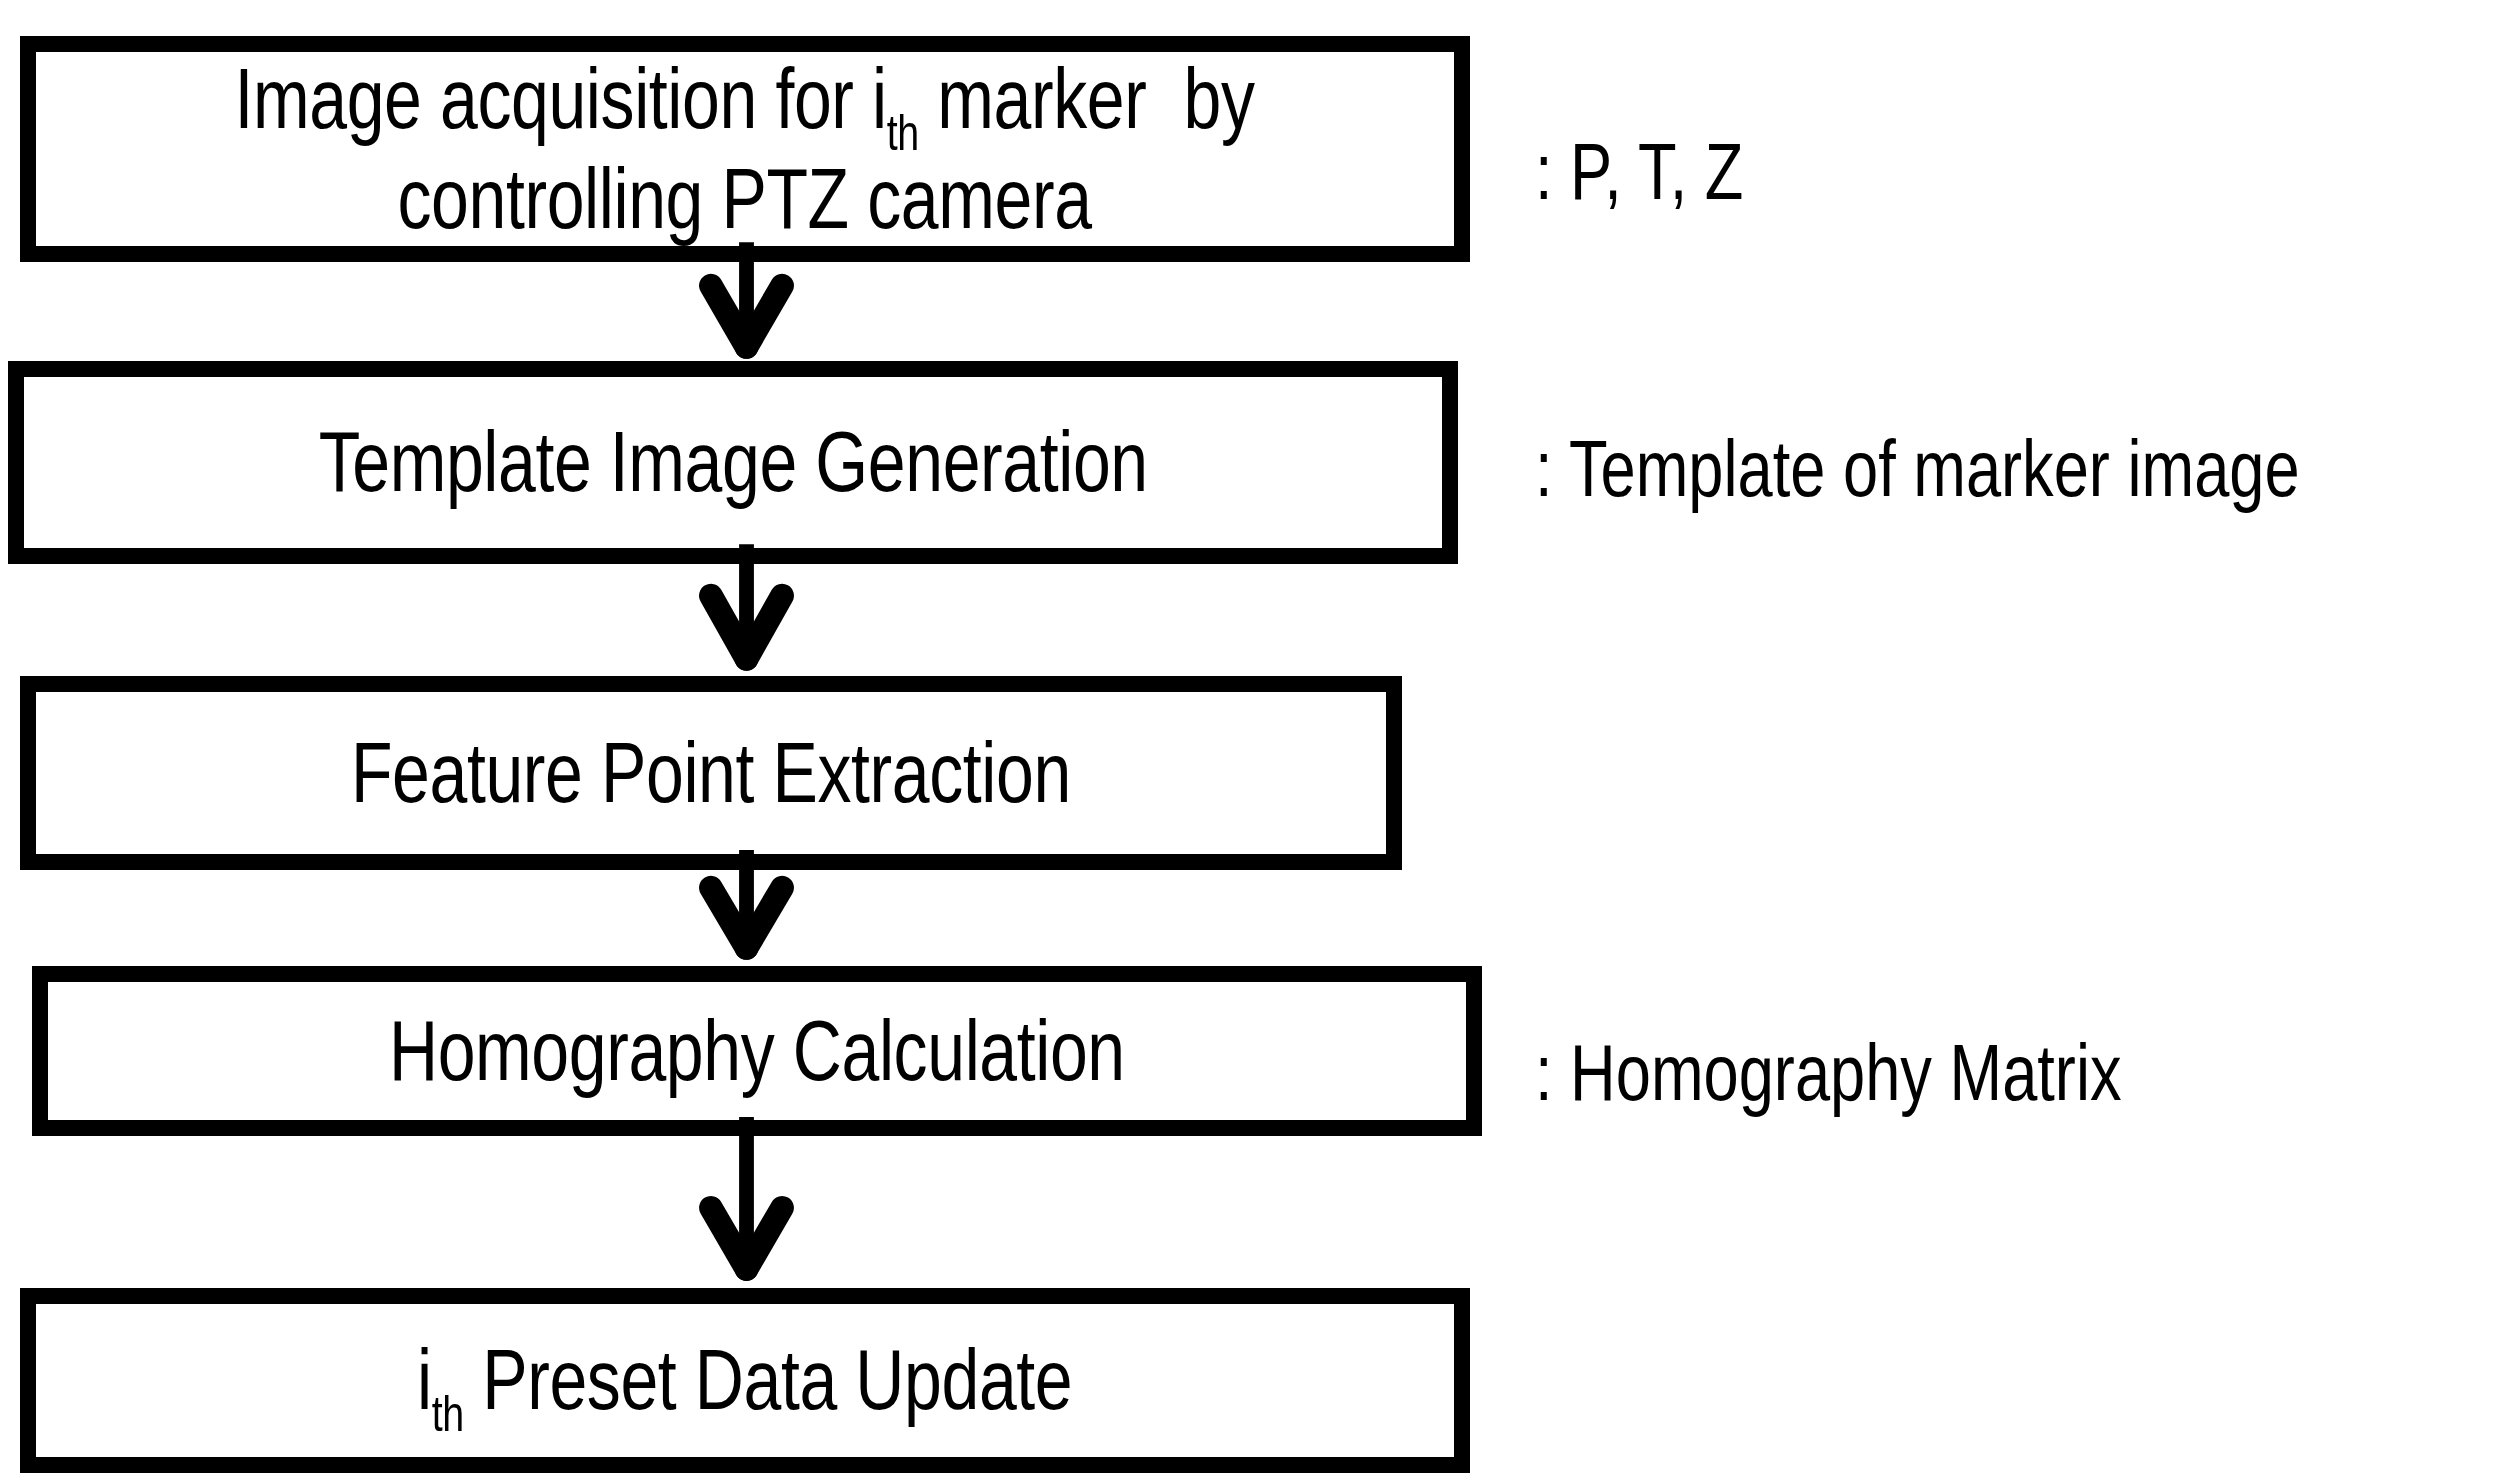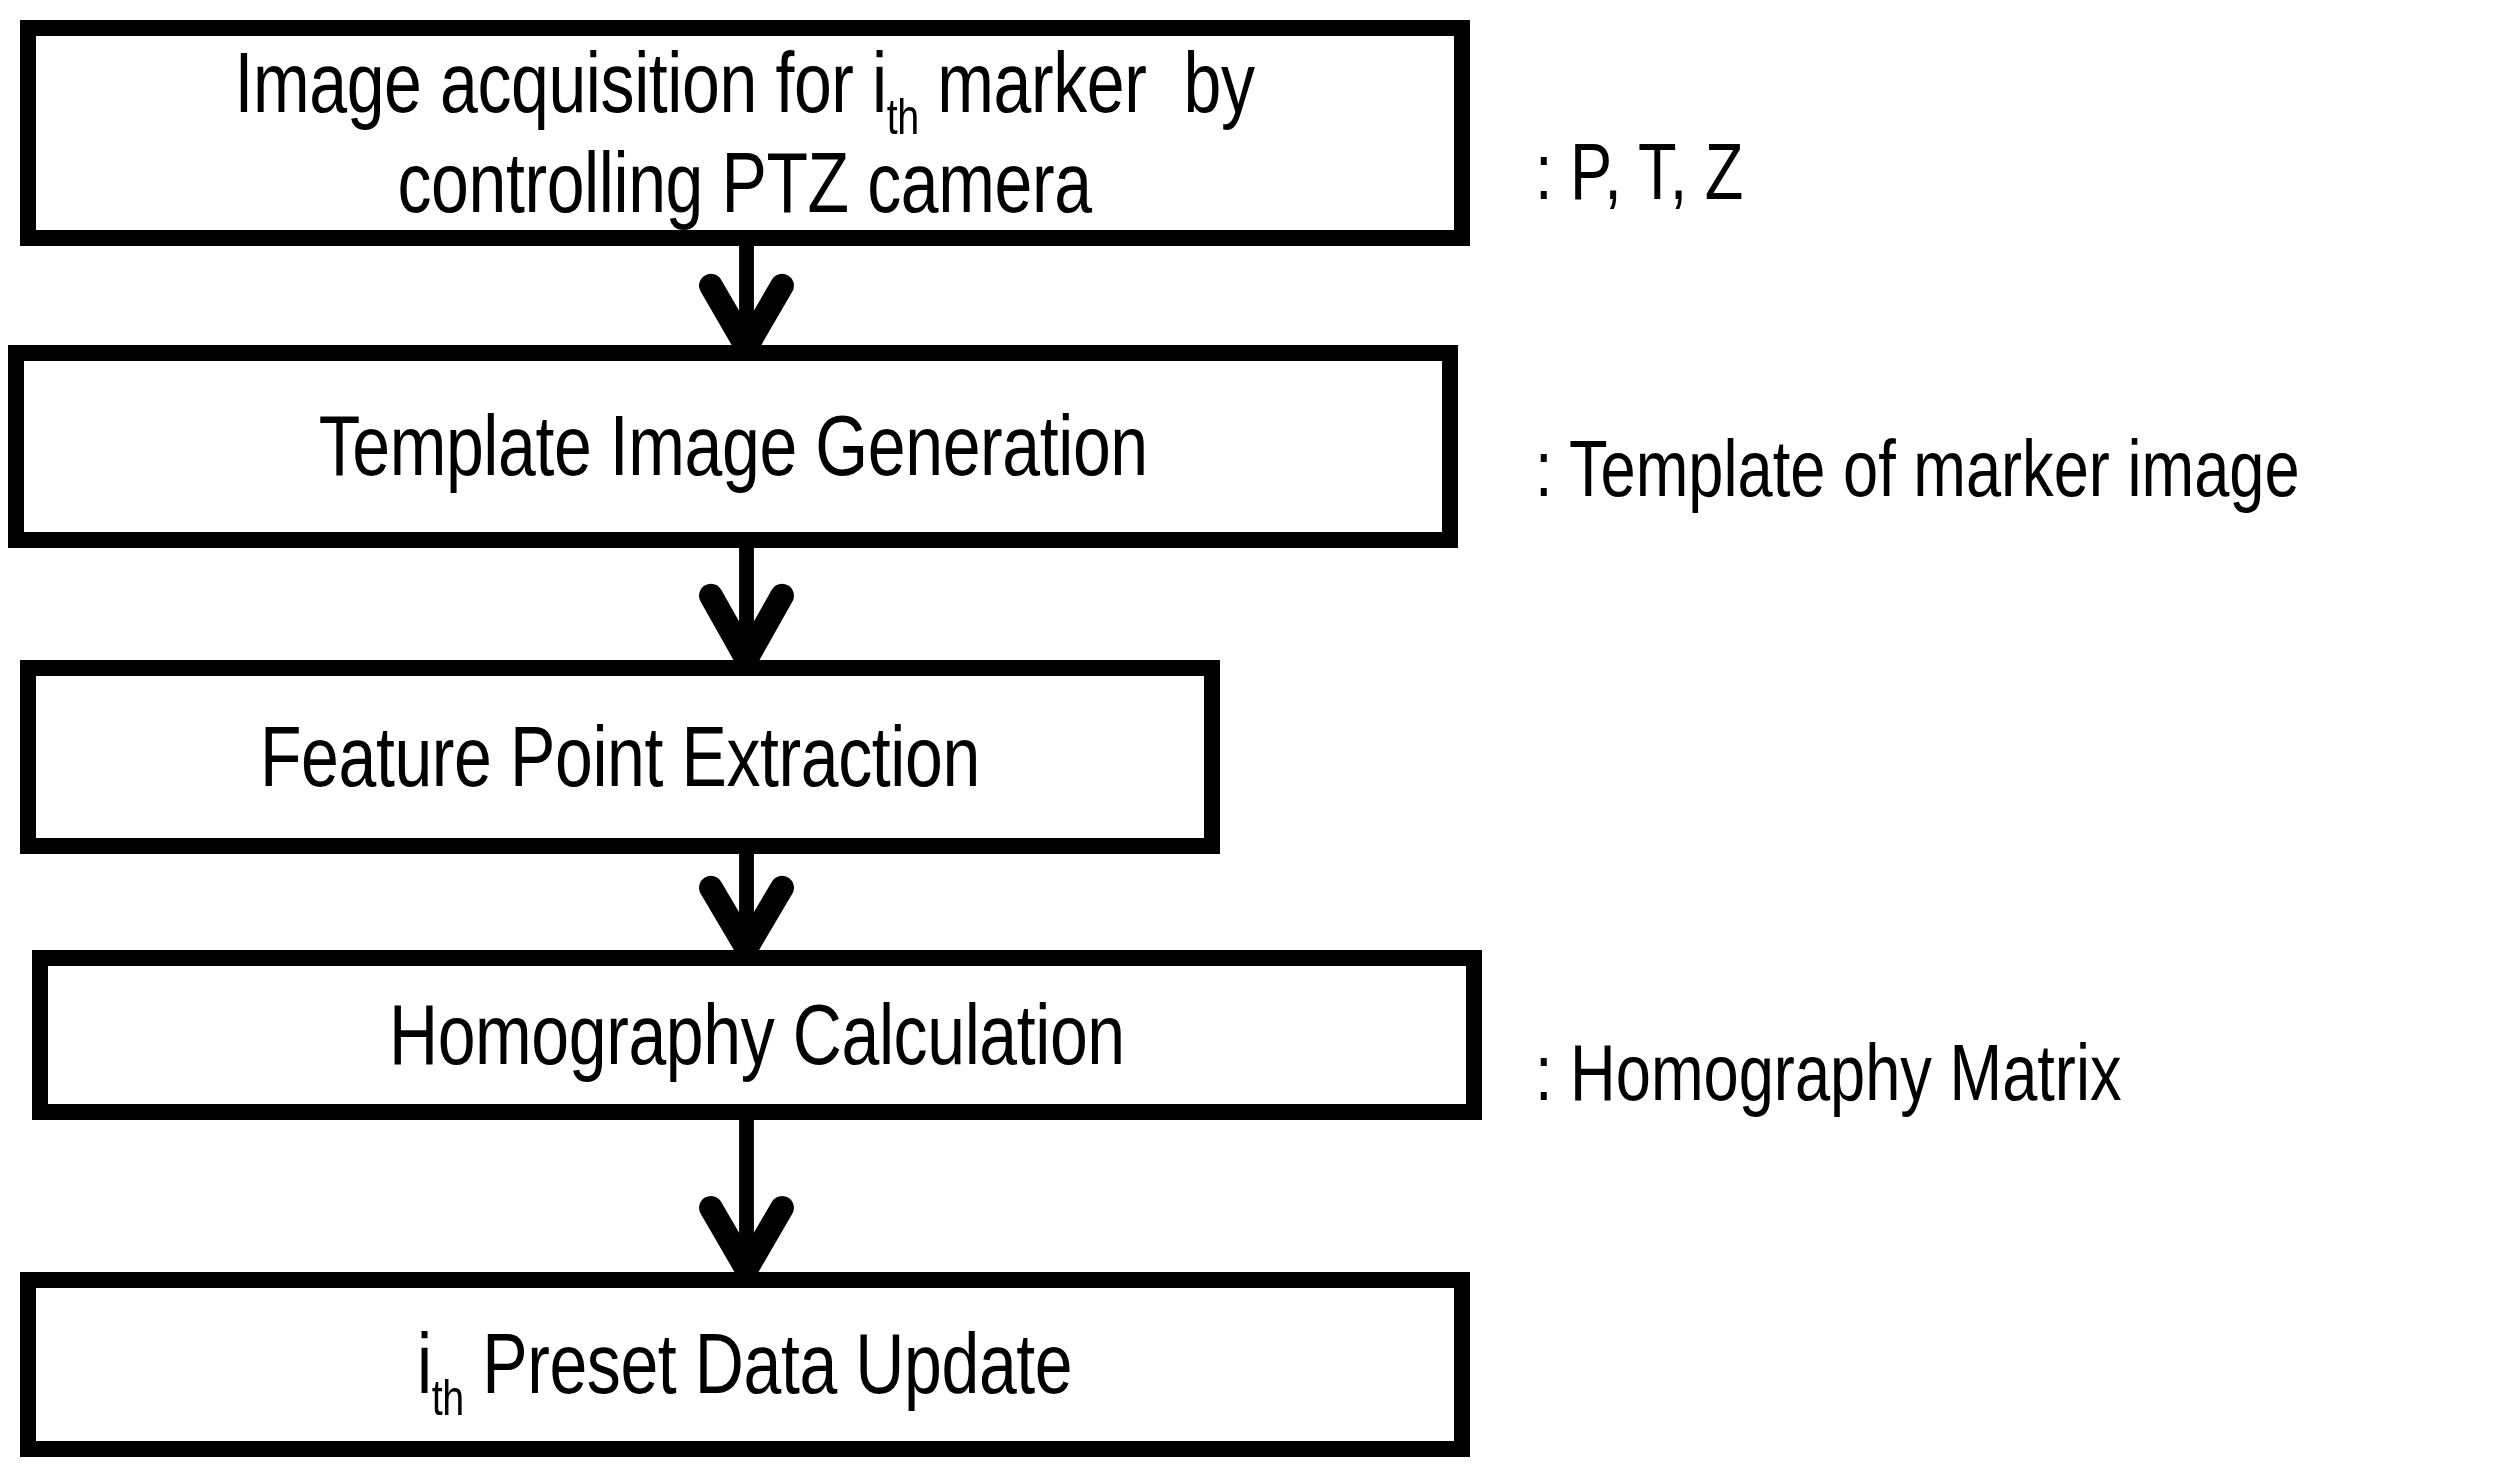--- a/index.html
+++ b/index.html
@@ -22,20 +22,21 @@
   
   .box {
     position: absolute;
     box-sizing: border-box;
     background: #ffffff;
     border: 16px solid #000000;
     display: flex;
     align-items: center;
     justify-content: center;
     text-align: center;
+    margin-top: 16px;
   }
   .box-text {
     font-size: 85px;
     line-height: 1.18;
     font-weight: 400;
     letter-spacing: -0.5px;
     transform: scaleX(0.80);
     transform-origin: center center;
     white-space: pre;
     padding: 0 10px;
@@ -86,21 +87,21 @@
   </div>
 
   <div class="arrow" style="left:703px; top:544px; width:87px; height:121px;">
     <svg width="87" height="121" viewBox="0 0 88 122">
       <line x1="44" y1="0" x2="44" y2="118" stroke="#000" stroke-width="15"></line>
       <line x1="8" y1="52" x2="44" y2="116" stroke="#000" stroke-width="24" stroke-linecap="round"></line>
       <line x1="80" y1="52" x2="44" y2="116" stroke="#000" stroke-width="24" stroke-linecap="round"></line>
     </svg>
   </div>
 
-  <div class="box" style="left:20px; top:660px; width:1200px; height:194px;">
+  <div class="box" style="left:20px; top:660px; width:1382px; height:194px;">
     <div class="box-text"><span>Feature Point Extraction</span></div>
   </div>
 
   <div class="arrow" style="left:703px; top:850px; width:87px; height:104px;">
     <svg width="87" height="104" viewBox="0 0 88 105">
       <line x1="44" y1="0" x2="44" y2="101" stroke="#000" stroke-width="15"></line>
       <line x1="8" y1="38" x2="44" y2="99" stroke="#000" stroke-width="24" stroke-linecap="round"></line>
       <line x1="80" y1="38" x2="44" y2="99" stroke="#000" stroke-width="24" stroke-linecap="round"></line>
     </svg>
   </div>

